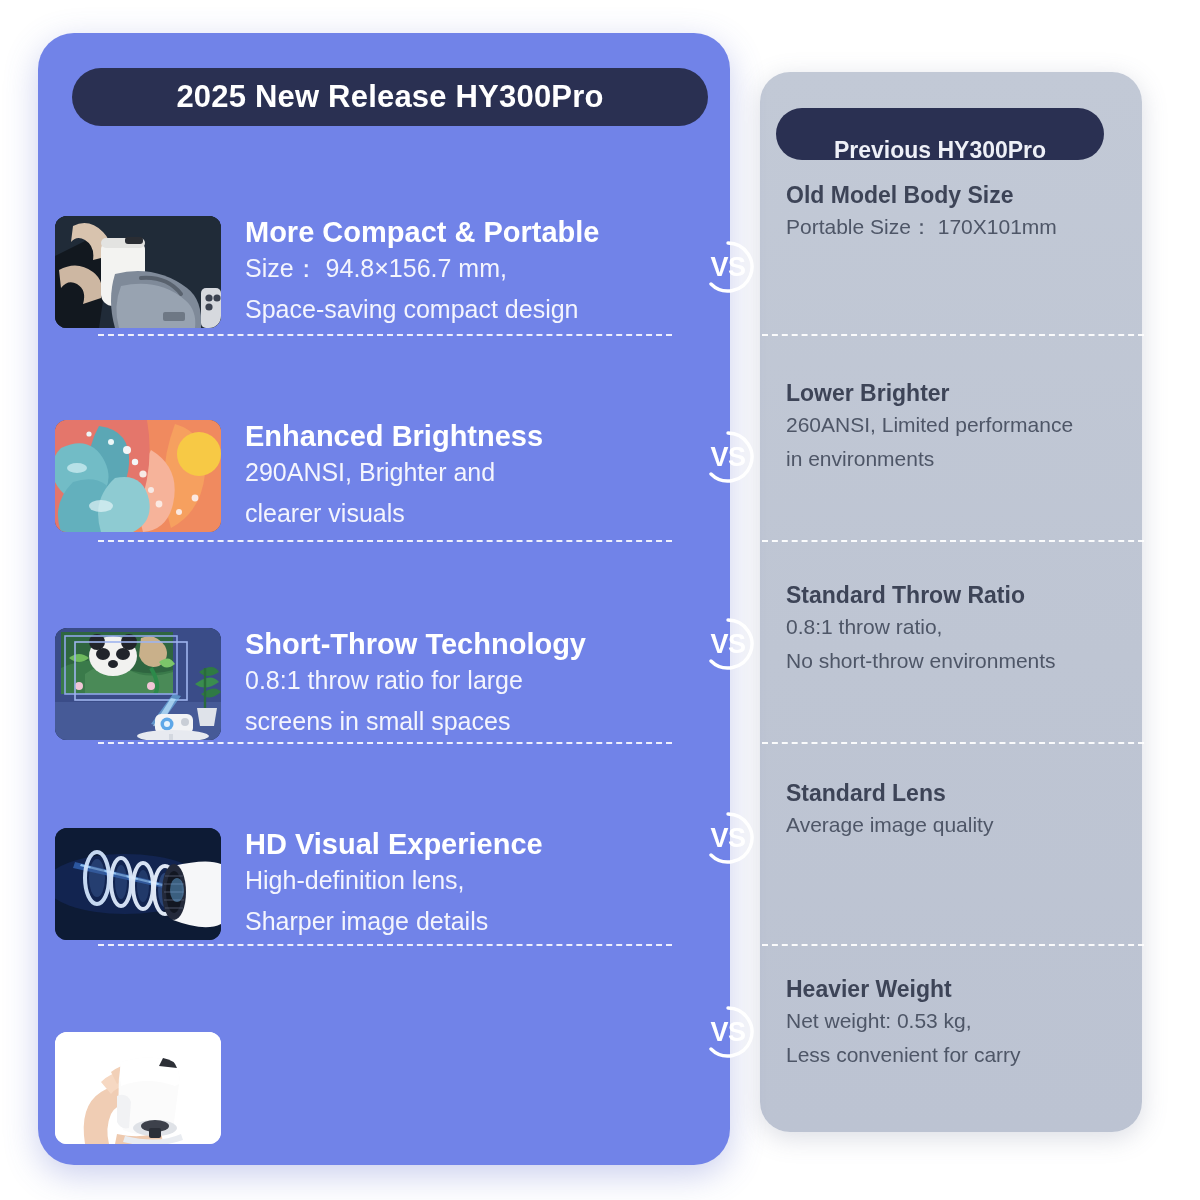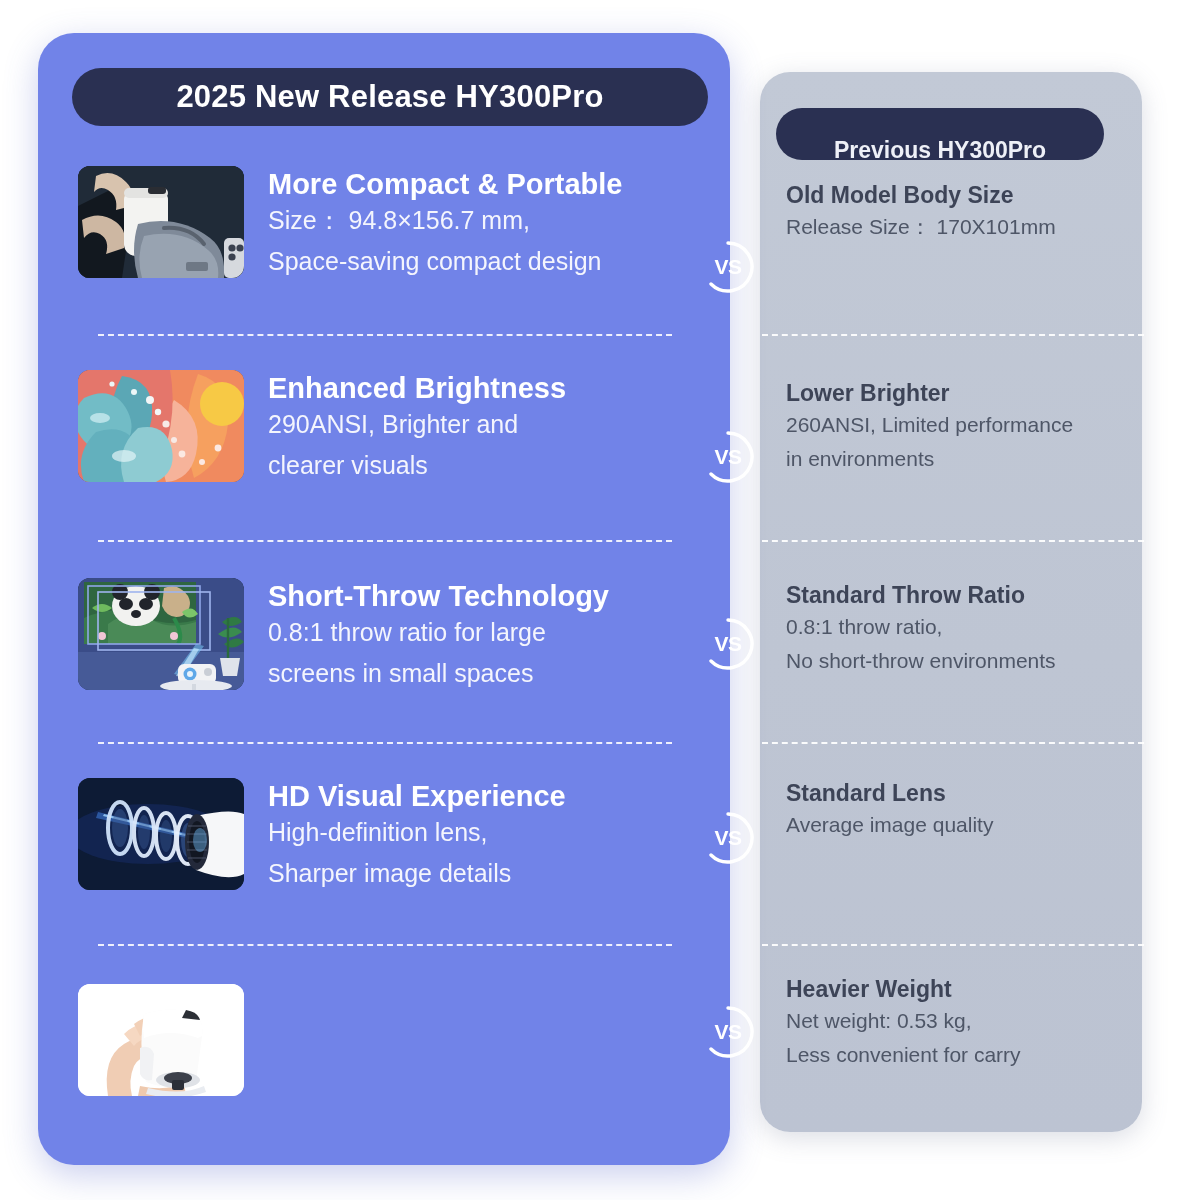--- a/index.html
+++ b/index.html
@@ -79,24 +79,25 @@
     color: #eef0f7;
     font-size: 23px;
     font-weight: bold;
     white-space: nowrap;
     margin-top: 32px;
   }
 
   
   .row-new {
     position: absolute;
-    left: 78px;
+    left: 55px;
     width: 640px;
     display: flex;
-    align-items: flex-start;
+    align-items: center;
+    margin-top: 48px;
   }
   .thumb {
     width: 166px;
     height: 112px;
     border-radius: 12px;
     flex: 0 0 auto;
     overflow: hidden;
     position: relative;
     background: #16202e;
   }
@@ -166,21 +167,21 @@
   }
   .vs svg { display: block; width: 56px; height: 56px; }
   .vs-label {
     position: absolute;
     left: 0; top: 0;
     width: 56px; height: 56px;
     display: flex;
     align-items: center;
     justify-content: center;
     color: #ffffff;
-    font-size: 21px;
+    font-size: 27px;
     font-weight: bold;
     letter-spacing: -0.5px;
   }
 </style>
 </head>
 <body>
 
 <div id="stage">
 
   <div class="panel-old"></div>
@@ -353,21 +354,21 @@
         <ellipse cx="100" cy="96" rx="22" ry="8" fill="#dfe2e7"></ellipse>
         <ellipse cx="100" cy="94" rx="14" ry="6" fill="#3d414b"></ellipse>
         <rect x="94" y="96" width="12" height="10" rx="2" fill="#2b2f38"></rect>
         <path d="M70 104 q34 8 56 -2 l2 6 q-28 10 -60 2 Z" fill="#e9ecf1"></path>
       </svg>
     </div>
   </div>
 
   <div class="row-old" style="top:182px;">
     <div class="title-old">Old Model Body Size</div>
-    <div class="desc-old">Release Size： 170X101mm</div>
+    <div class="desc-old">Portable Size： 170X101mm</div>
   </div>
 
   <div class="row-old" style="top:380px;">
     <div class="title-old">Lower Brighter</div>
     <div class="desc-old">260ANSI, Limited performance</div>
     <div class="desc-old">in environments</div>
   </div>
 
   <div class="row-old" style="top:582px;">
     <div class="title-old">Standard Throw Ratio</div>

